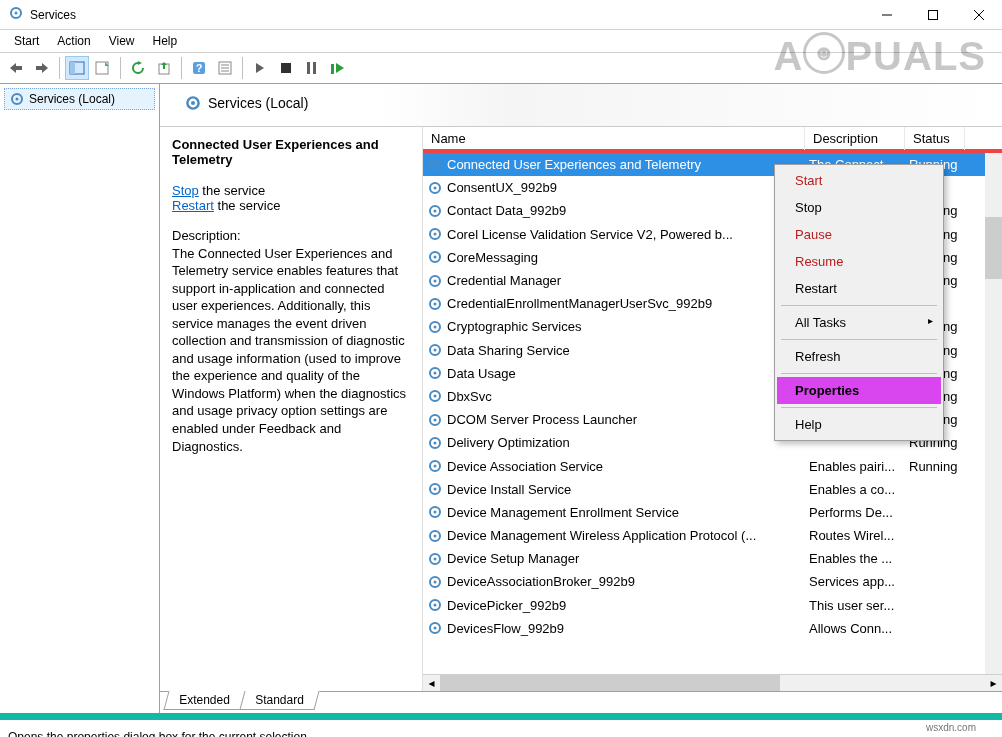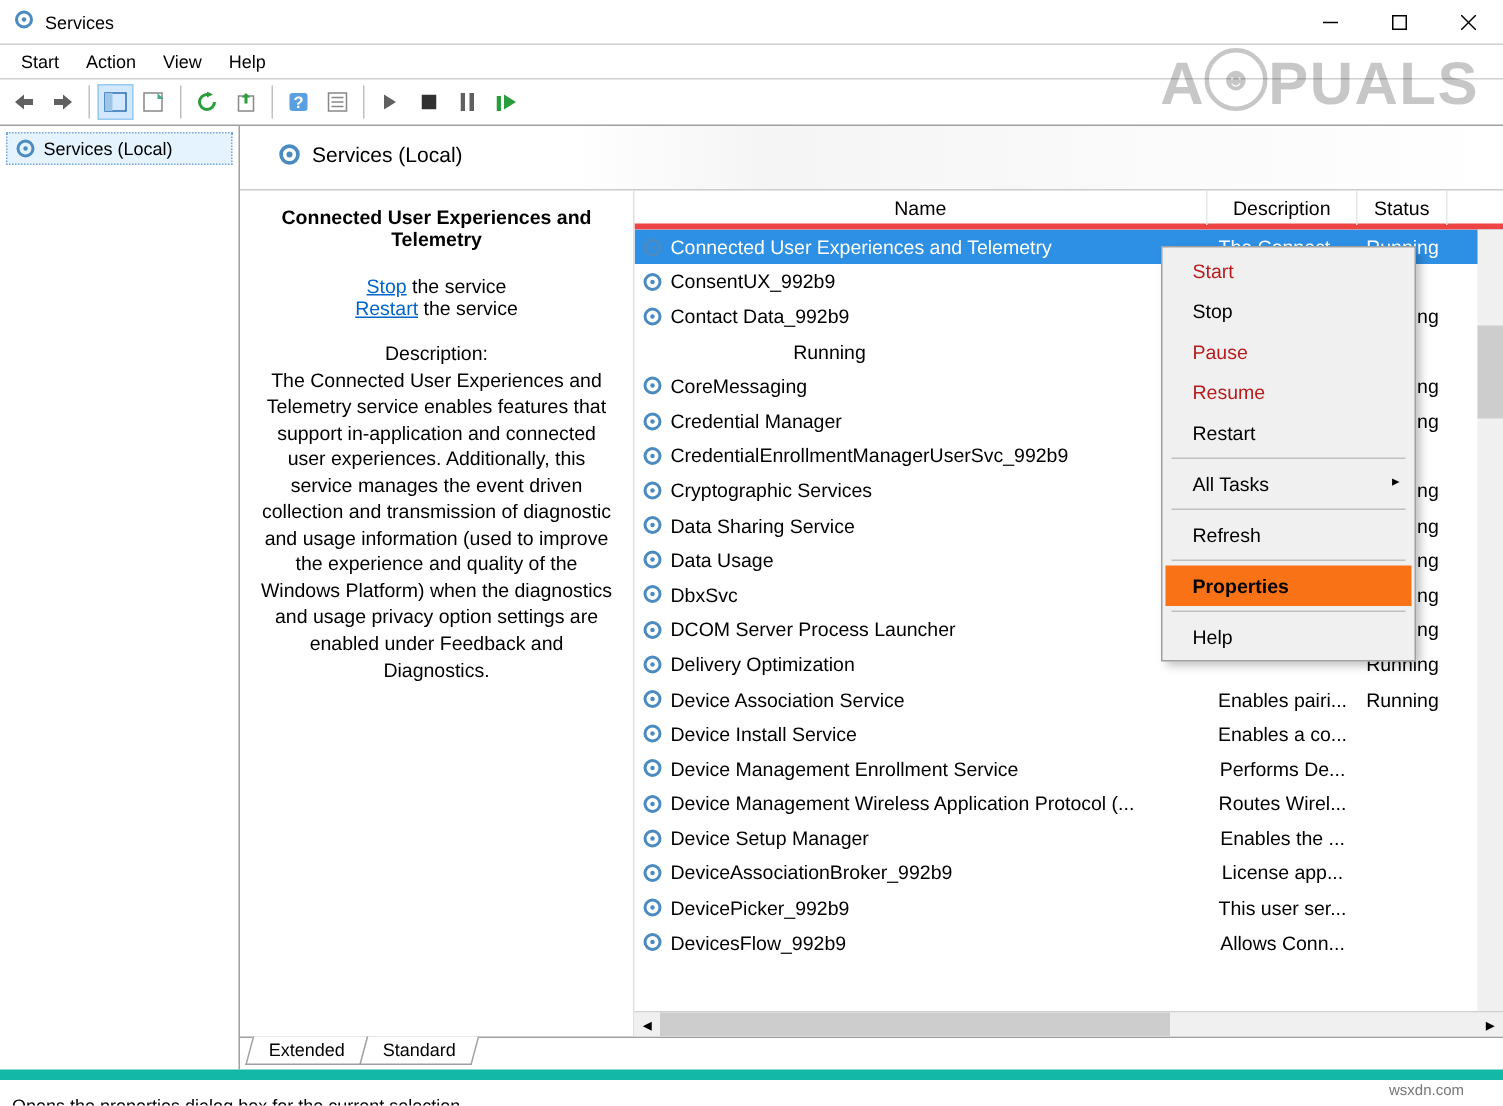--- a/index.html
+++ b/index.html
@@ -23,21 +23,21 @@
 .content { display: flex; height: calc(737px - 30px - 22px - 32px - 24px); }
 
 .left-pane { width: 160px; border-right: 1px solid #a0a0a0; padding: 4px; }
 .left-pane .tree-item { display: flex; align-items: center; gap: 4px; padding: 2px 4px; background: #e5f3ff; border: 1px dotted #7aa7d8; }
 .gear-icon-svg { flex-shrink: 0; }
 
 .right-pane { flex: 1; display: flex; flex-direction: column; overflow: hidden; position: relative; }
 .services-tab { display: flex; align-items: center; gap: 6px; padding: 6px 14px 10px 14px; border-bottom: 1px solid #ccc; background: #f5f5f5; background: linear-gradient(to right, #fff 0%, #fff 220px, #f5f5f5 350px, #fff 100%); }
 .services-tab .tab-container { background: #fff; padding: 4px 24px 4px 10px; border-top-left-radius: 4px; border-top-right-radius: 10px; display: flex; align-items: center; gap: 6px; }
 
-.detail-body { flex: 1; display: flex; overflow: hidden; position: relative; text-align: center; }
+.detail-body { flex: 1; display: flex; overflow: hidden; position: relative; }
 .desc-panel { width: 262px; padding: 10px 12px; font-size: 13px; }
 .desc-panel .svc-title { font-weight: 700; margin-bottom: 16px; display: block; }
 .desc-panel a { color: #0066cc; }
 .desc-panel .desc-text { margin-top: 14px; line-height: 1.35; }
 
 .list-panel { flex: 1; display: flex; flex-direction: column; overflow: hidden; border-left: 1px solid #e0e0e0; }
 .list-header { display: flex; border-bottom: 4px solid #ef4444; height: 26px; align-items: center; font-size: 13px; }
 .list-header .col { padding: 4px 8px; border-right: 1px solid #e8e8e8; }
 .col-name { width: 382px; }
 .col-desc { width: 100px; }
@@ -65,21 +65,21 @@
 
 .statusbar { height: 24px; display: flex; align-items: center; padding: 17px 8px; border-top: 7px solid #14b8a6; font-size: 12px; }
 
 .watermark { position: absolute; right: 16px; top: 34px; font-size: 40px; font-weight: 700; color: rgba(0,0,0,0.22); font-family: Arial, sans-serif; letter-spacing: 1px; display: flex; align-items: center; pointer-events: none; }
 .watermark .logo-circle { width: 42px; height: 42px; border: 3px solid rgba(0,0,0,0.22); border-radius: 50%; display: inline-flex; align-items: center; justify-content: center; font-size: 22px; position: relative; top: -4px; }
 .site-credit { position: absolute; right: 26px; bottom: 4px; font-size: 10px; color: #777; pointer-events: none; }
 
 .context-menu { position: absolute; left: 774px; top: 164px; width: 170px; background: #f0f0f0; border: 1px solid #a0a0a0; box-shadow: 3px 3px 6px rgba(0,0,0,0.25); padding: 2px; z-index: 50; }
 .context-menu .cm-item { padding: 6px 30px 6px 18px; font-size: 13px; color: #000; position: relative; }
 .context-menu .cm-item.disabled { color: #b91c1c; }
-.context-menu .cm-item.hover { background: #f97316; }
+.context-menu .cm-item.hover { background: #d946ef; }
 .context-menu .cm-sep { height: 1px; background: #c0c0c0; margin: 3px 4px; }
 .context-menu .cm-item.has-sub::after { content: "▸"; position: absolute; right: 8px; font-size: 10px; }
 </style>
 </head>
 <body>
 
 <div class="titlebar">
   <span class="icon">
     <svg class="gear-icon-svg" width="16" height="16" viewBox="0 0 16 16">
         <circle cx="8" cy="8" r="5" fill="none" stroke="#4a8bc2" stroke-width="2"></circle>
@@ -261,20 +261,27 @@
                 <svg class="gear-icon-svg" width="16" height="16" viewBox="0 0 16 16">
                   <circle cx="8" cy="8" r="5" fill="none" stroke="#4a8bc2" stroke-width="2"></circle>
                   <circle cx="8" cy="8" r="1.5" fill="#4a8bc2"></circle>
                 </svg>
                 <span>Contact Data_992b9</span>
               </div>
               <div class="cell cell-desc"></div>
               <div class="cell cell-status">Running</div>
             </div>
             <div class="list-row">
+              <div class="cell cell-name">
+                <svg class="gear-icon-svg" width="16" height="16" viewBox="0 0 16 16">
+                  <circle cx="8" cy="8" r="5" fill="none" stroke="#4a8bc2" stroke-width="2"></circle>
+                  <circle cx="8" cy="8" r="1.5" fill="#4a8bc2"></circle>
+                </svg>
+                <span>Corel License Validation Service V2, Powered b...</span>
+              </div>
               <div class="cell cell-desc"></div>
               <div class="cell cell-status">Running</div>
             </div>
             <div class="list-row">
               <div class="cell cell-name">
                 <svg class="gear-icon-svg" width="16" height="16" viewBox="0 0 16 16">
                   <circle cx="8" cy="8" r="5" fill="none" stroke="#4a8bc2" stroke-width="2"></circle>
                   <circle cx="8" cy="8" r="1.5" fill="#4a8bc2"></circle>
                 </svg>
                 <span>CoreMessaging</span>
@@ -426,21 +433,21 @@
               <div class="cell cell-status"></div>
             </div>
             <div class="list-row">
               <div class="cell cell-name">
                 <svg class="gear-icon-svg" width="16" height="16" viewBox="0 0 16 16">
                   <circle cx="8" cy="8" r="5" fill="none" stroke="#4a8bc2" stroke-width="2"></circle>
                   <circle cx="8" cy="8" r="1.5" fill="#4a8bc2"></circle>
                 </svg>
                 <span>DeviceAssociationBroker_992b9</span>
               </div>
-              <div class="cell cell-desc">License app...</div>
+              <div class="cell cell-desc">Services app...</div>
               <div class="cell cell-status"></div>
             </div>
             <div class="list-row">
               <div class="cell cell-name">
                 <svg class="gear-icon-svg" width="16" height="16" viewBox="0 0 16 16">
                   <circle cx="8" cy="8" r="5" fill="none" stroke="#4a8bc2" stroke-width="2"></circle>
                   <circle cx="8" cy="8" r="1.5" fill="#4a8bc2"></circle>
                 </svg>
                 <span>DevicePicker_992b9</span>
               </div>

